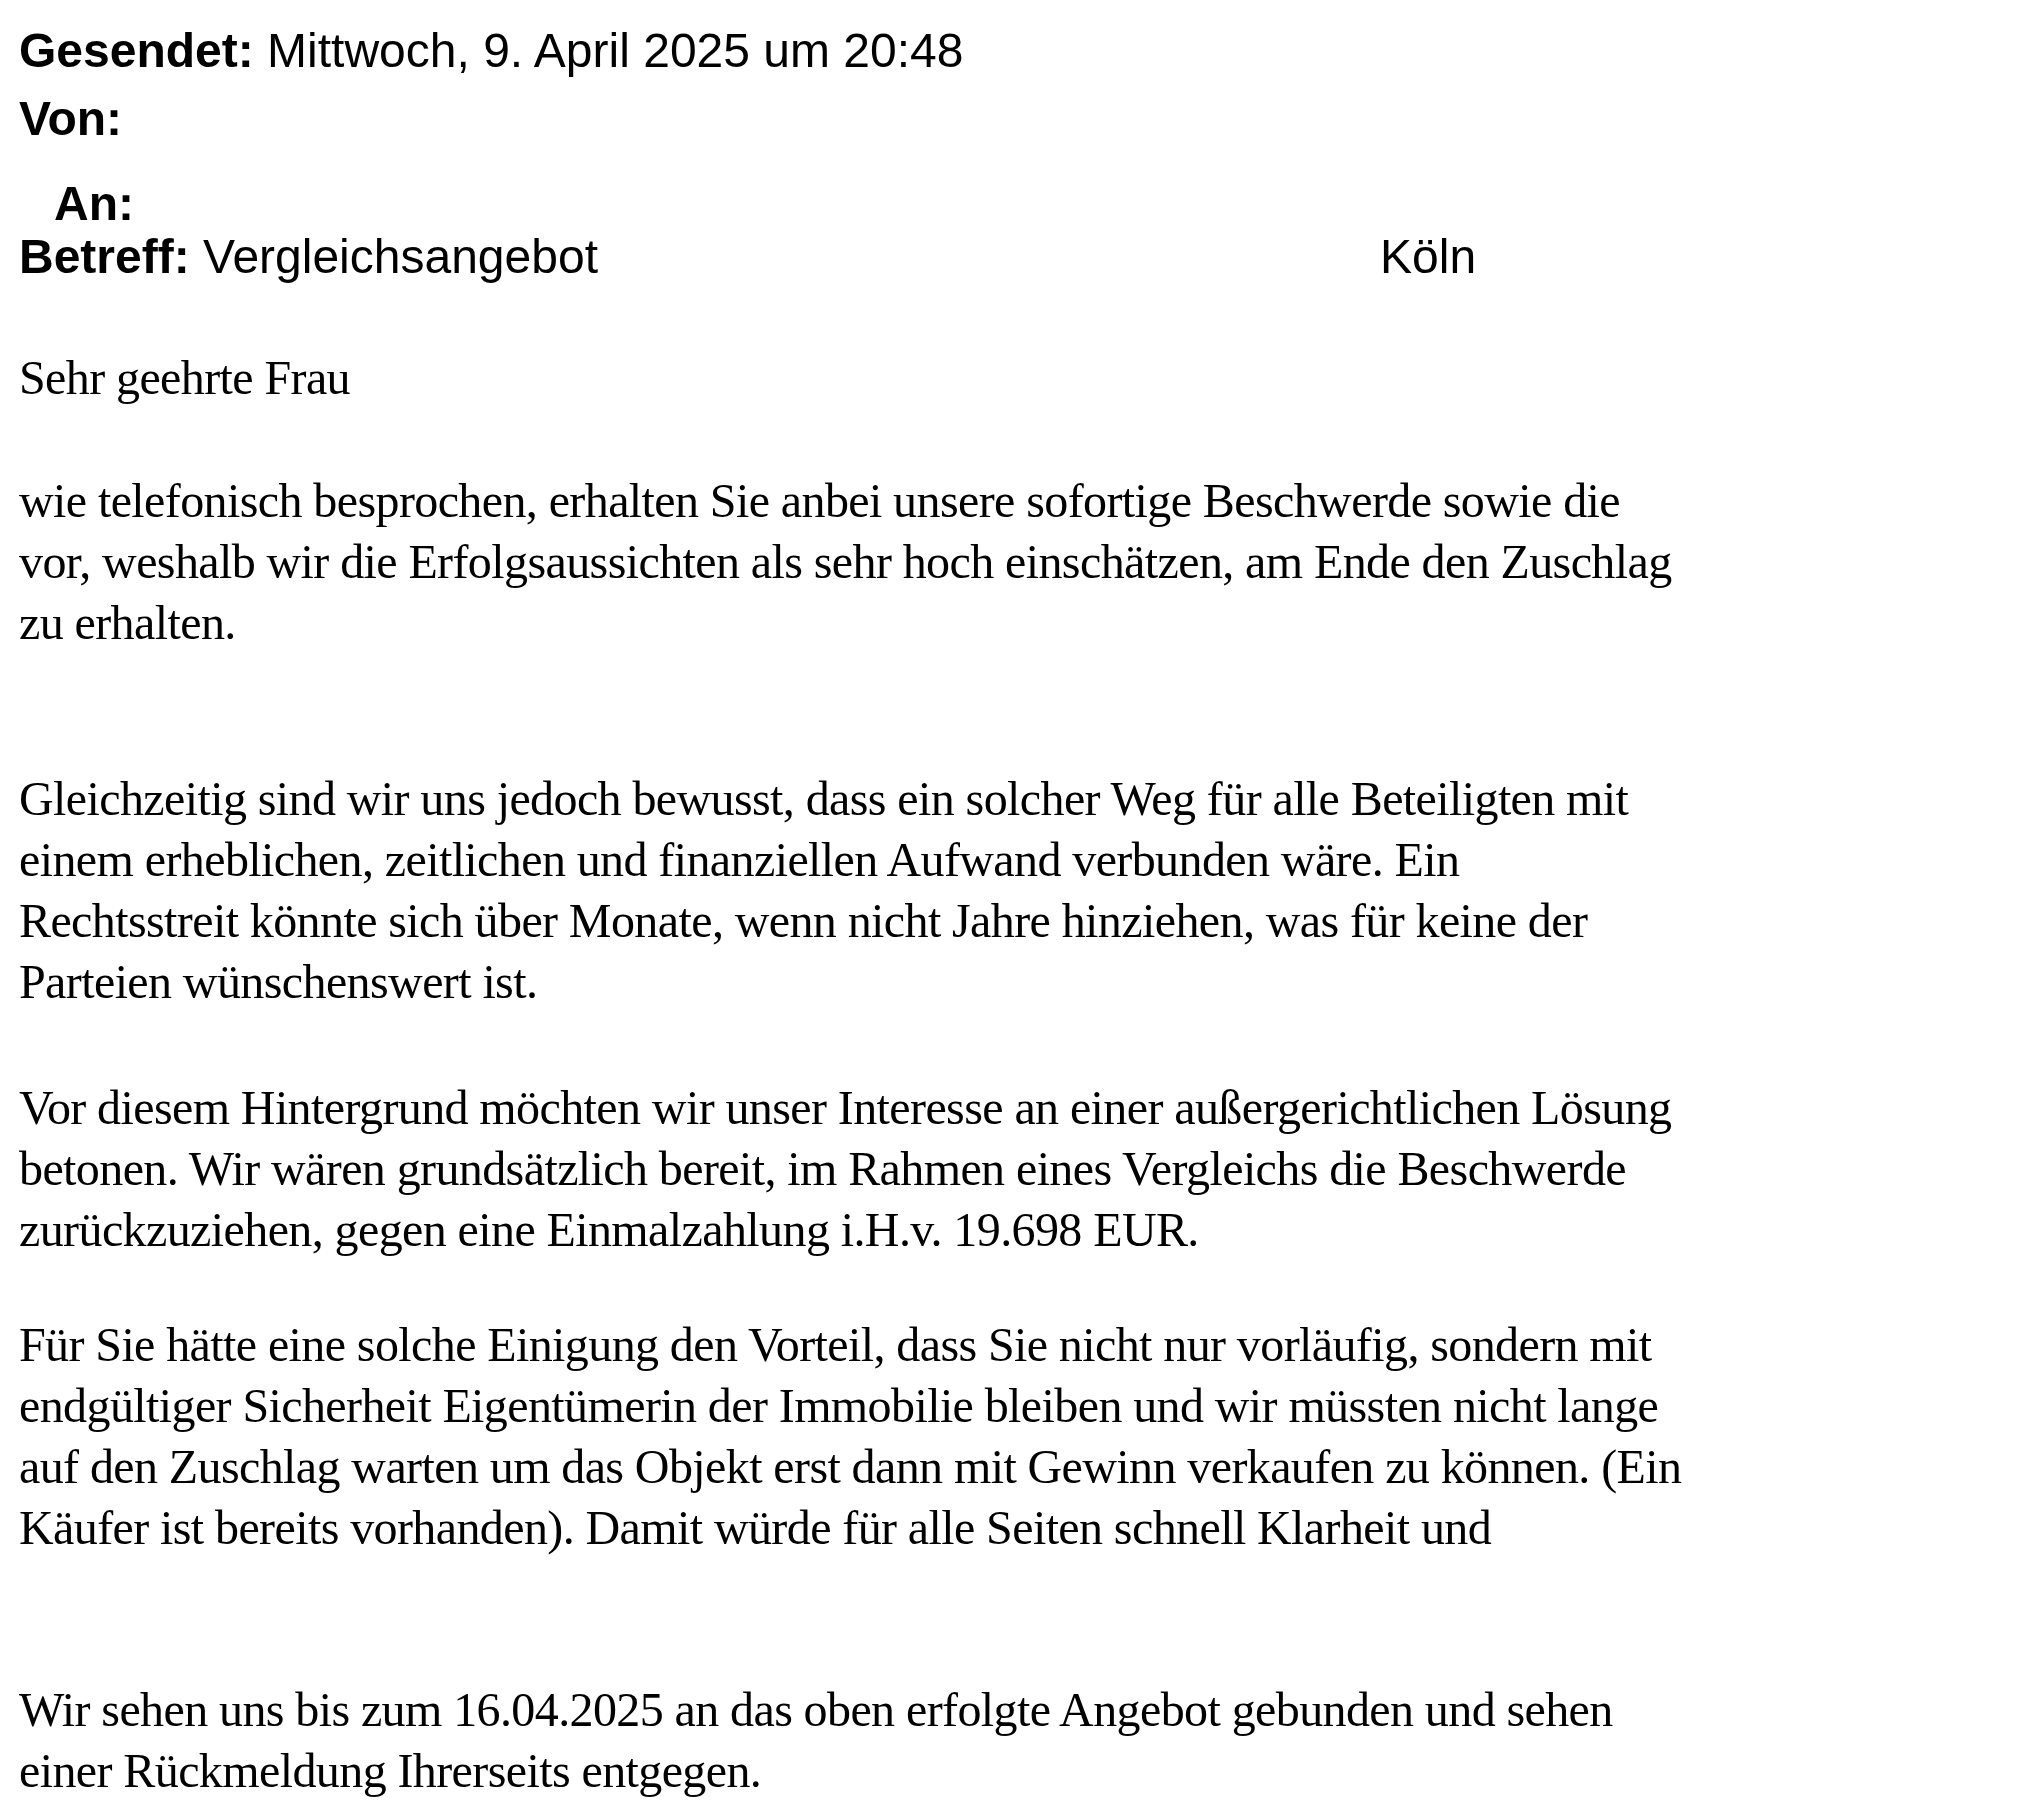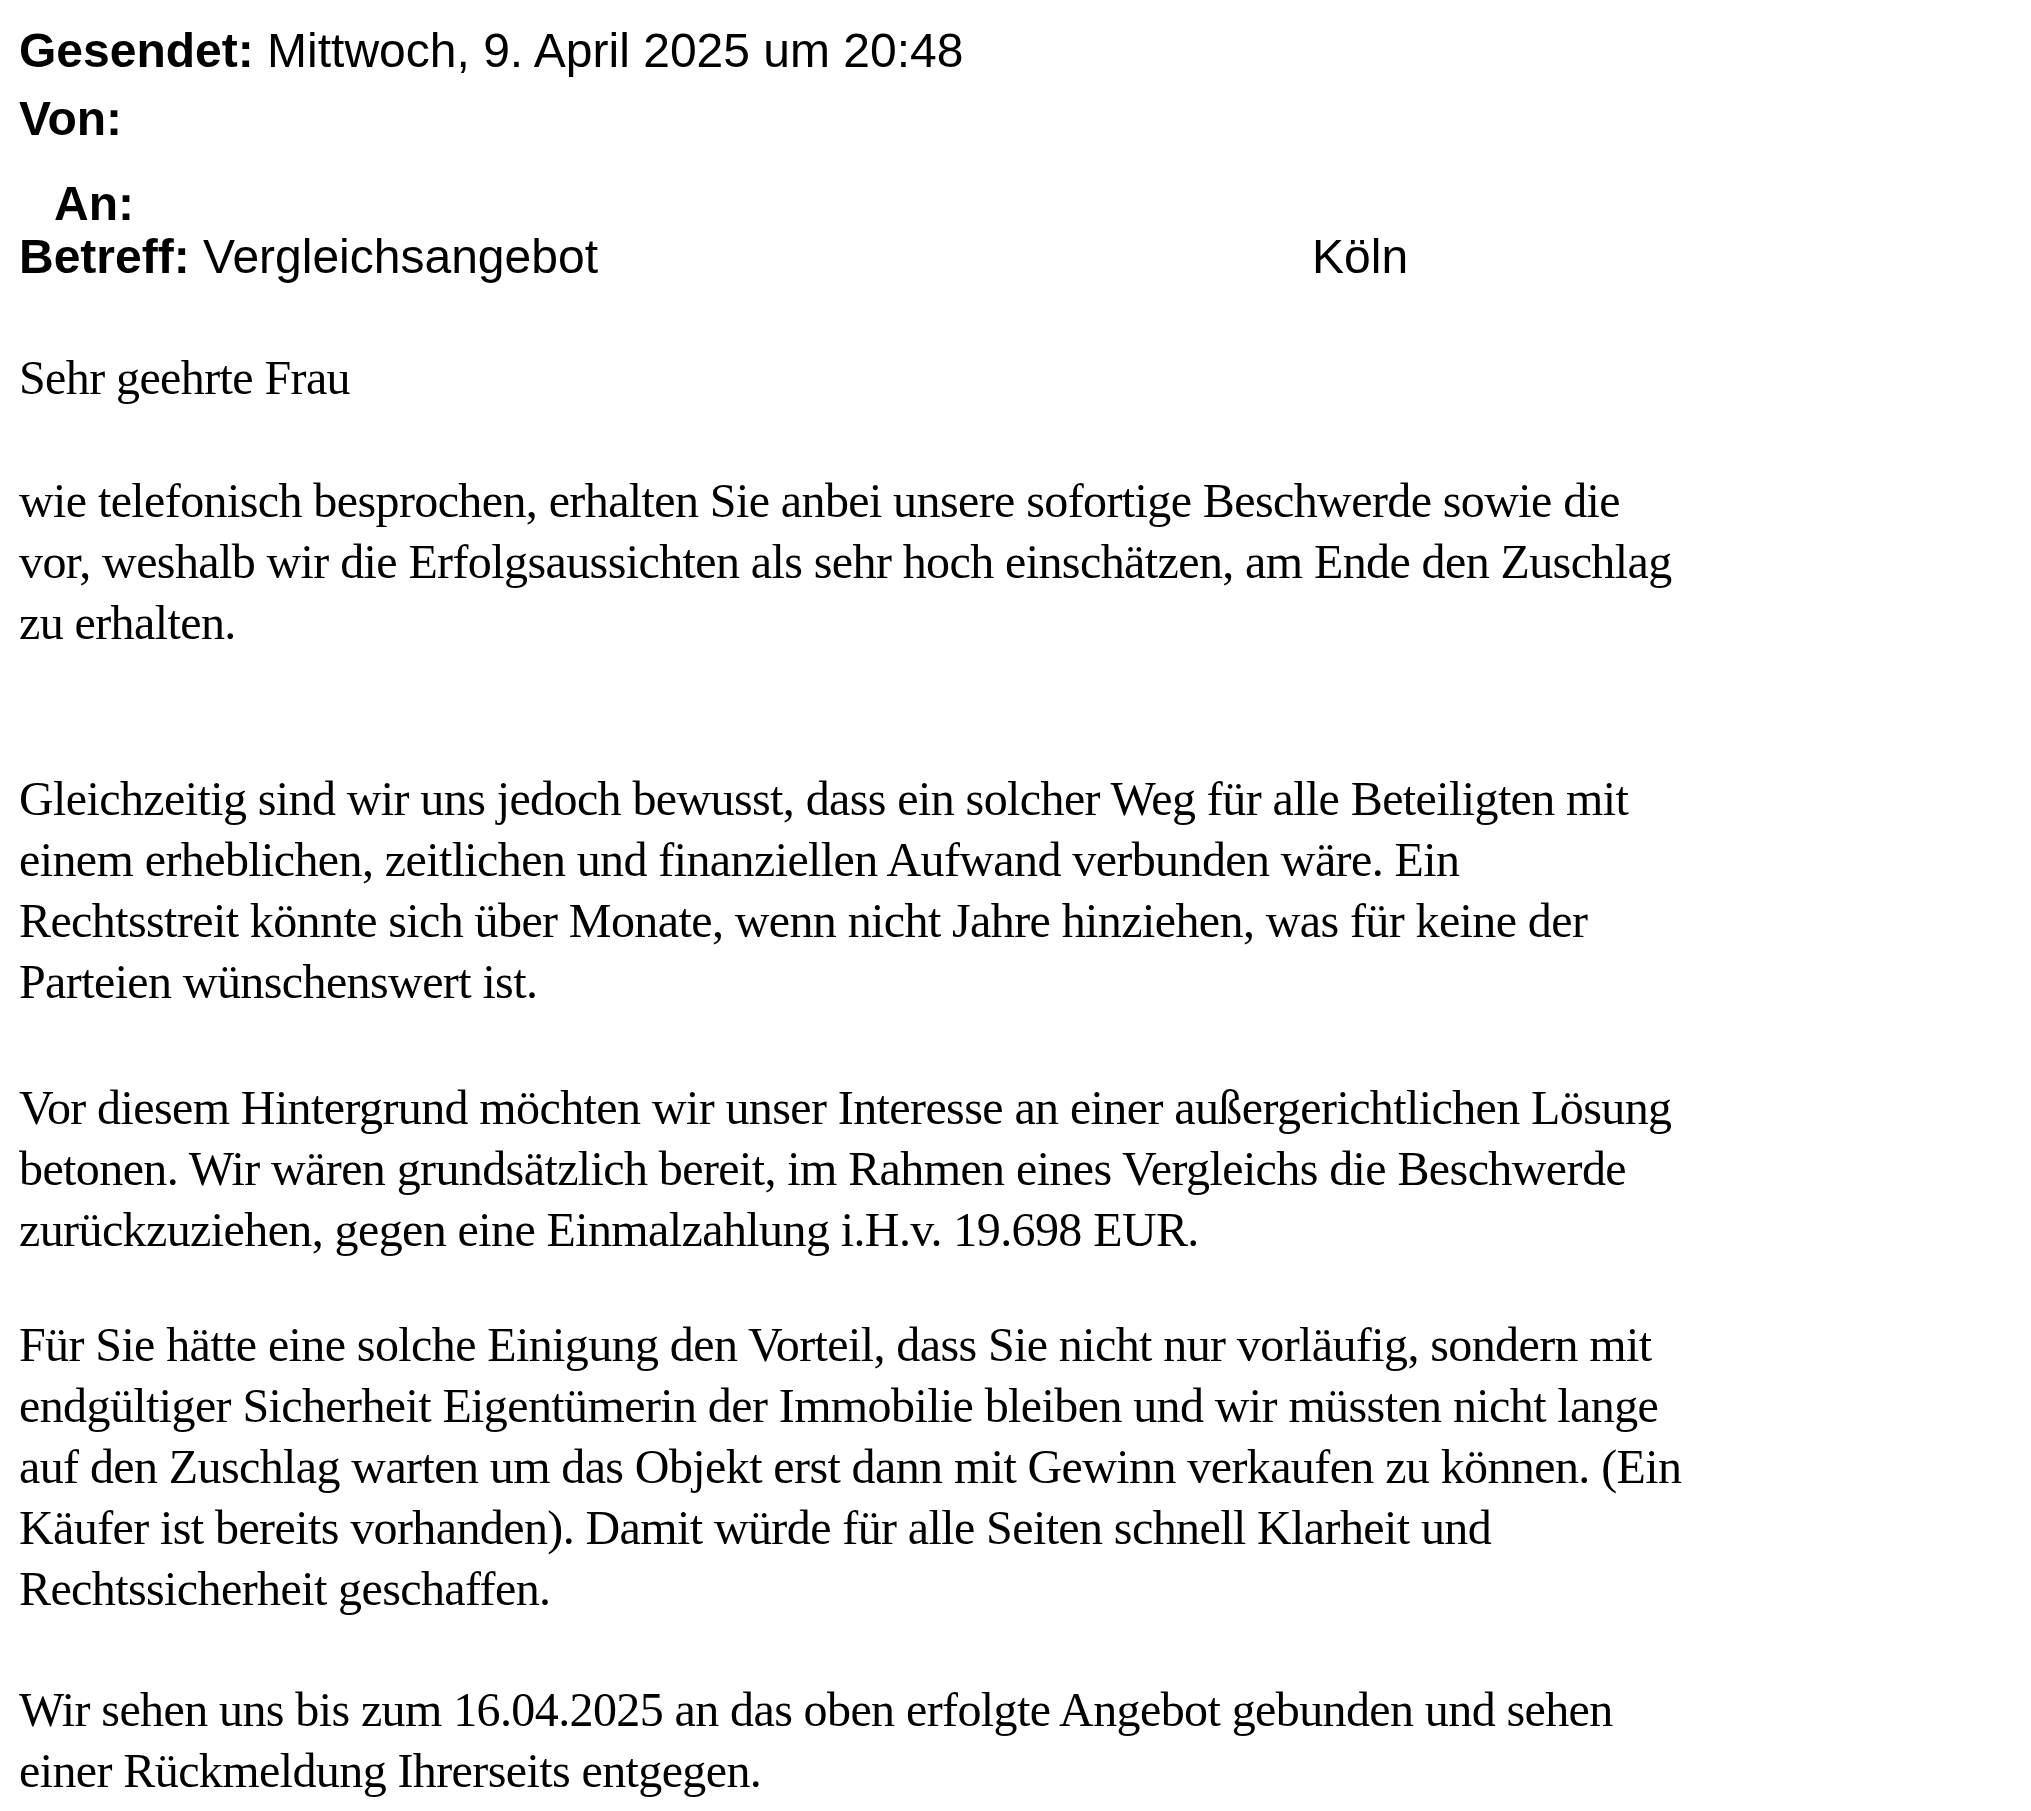--- a/index.html
+++ b/index.html
@@ -30,21 +30,21 @@
       white-space: nowrap;
     }
     .header-row .label {
       font-weight: bold;
     }
     .header-row .value {
       font-weight: normal;
     }
     .city {
       position: absolute;
-      left: 1312px;
+      left: 1380px;
       font-family: "Liberation Sans", "DejaVu Sans", sans-serif;
       font-size: 48px;
       line-height: 68px;
       white-space: nowrap;
     }
     .body-text {
       position: absolute;
       left: 19px;
       font-family: "Liberation Serif", "DejaVu Serif", serif;
       font-size: 48px;
@@ -102,20 +102,19 @@
   <span class="line">Vor diesem Hintergrund möchten wir unser Interesse an einer außergerichtlichen Lösung</span>
   <span class="line">betonen. Wir wären grundsätzlich bereit, im Rahmen eines Vergleichs die Beschwerde</span>
   <span class="line">zurückzuziehen, gegen eine Einmalzahlung i.H.v. 19.698 EUR.</span>
 </div>
 
 <div class="body-text" style="top:1314px;font-family:Liberation Serif, serif;">
   <span class="line">Für Sie hätte eine solche Einigung den Vorteil, dass Sie nicht nur vorläufig, sondern mit</span>
   <span class="line">endgültiger Sicherheit Eigentümerin der Immobilie bleiben und wir müssten nicht lange</span>
   <span class="line">auf den Zuschlag warten um das Objekt erst dann mit Gewinn verkaufen zu können. (Ein</span>
   <span class="line">Käufer ist bereits vorhanden). Damit würde für alle Seiten schnell Klarheit und</span>
-  <span class="line">Rechtssicherheit geschaffen.</span>
 </div>
 
 <div class="body-text" style="top:1679px;">
   <span class="line">Wir sehen uns bis zum 16.04.2025 an das oben erfolgte Angebot gebunden und sehen</span>
   <span class="line">einer Rückmeldung Ihrerseits entgegen.</span>
 </div>
 
 
 </body></html>

